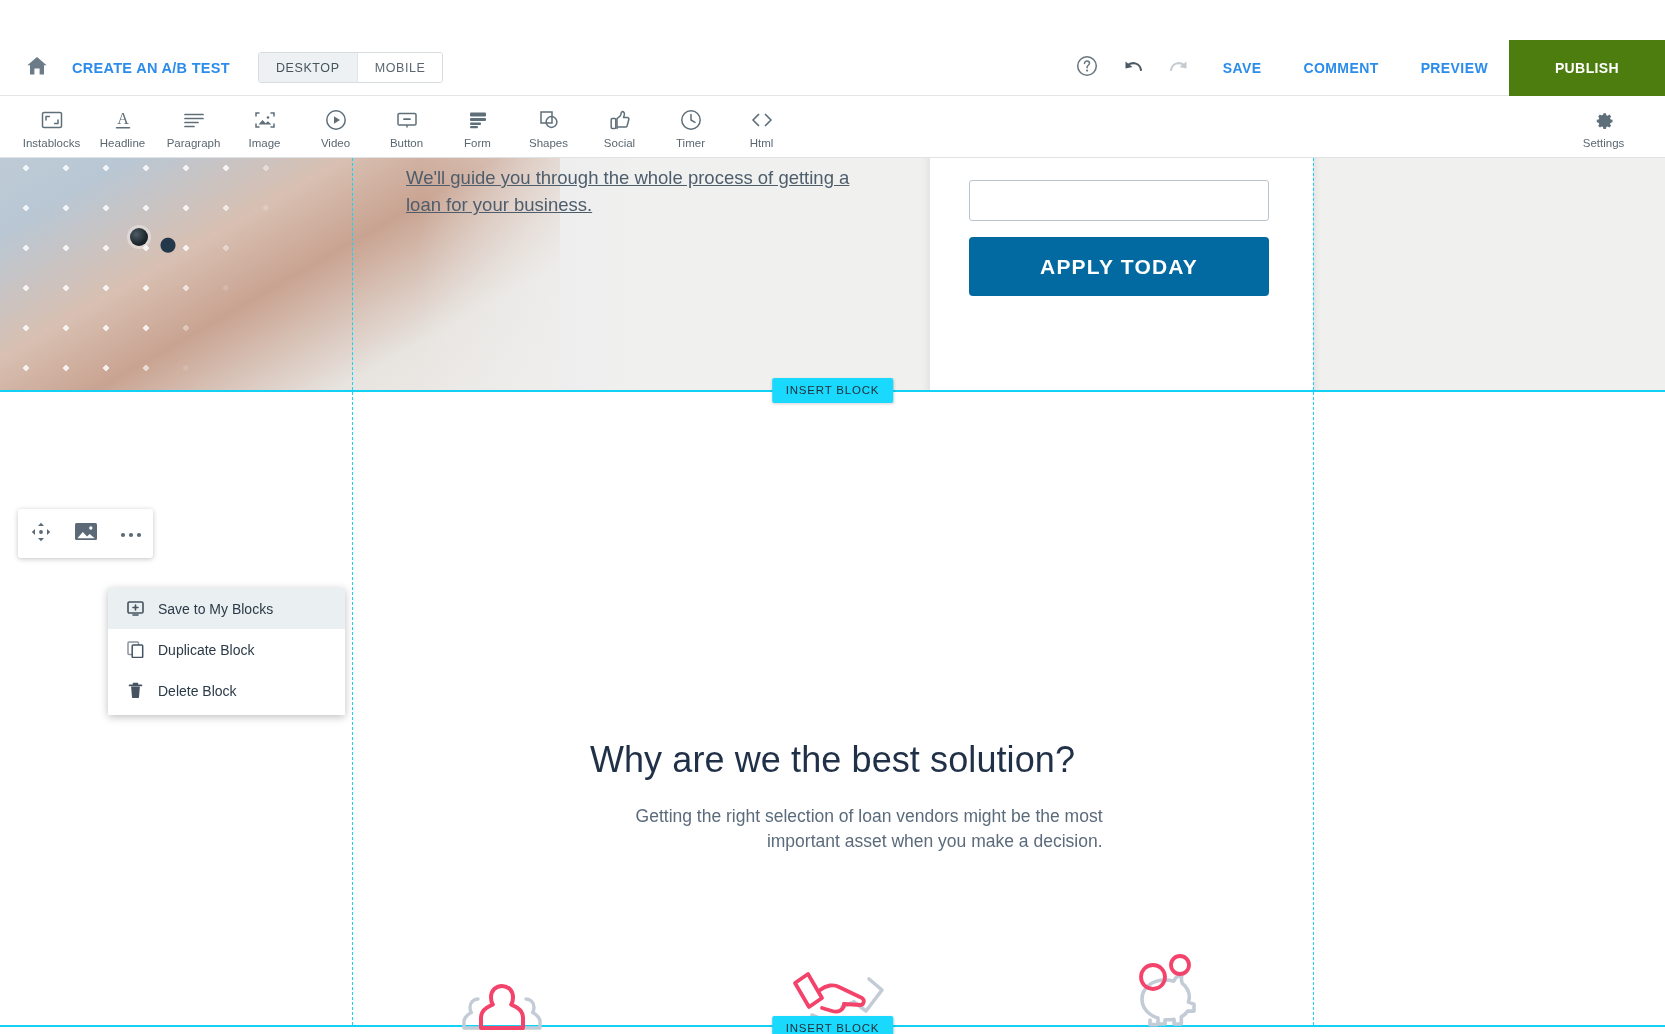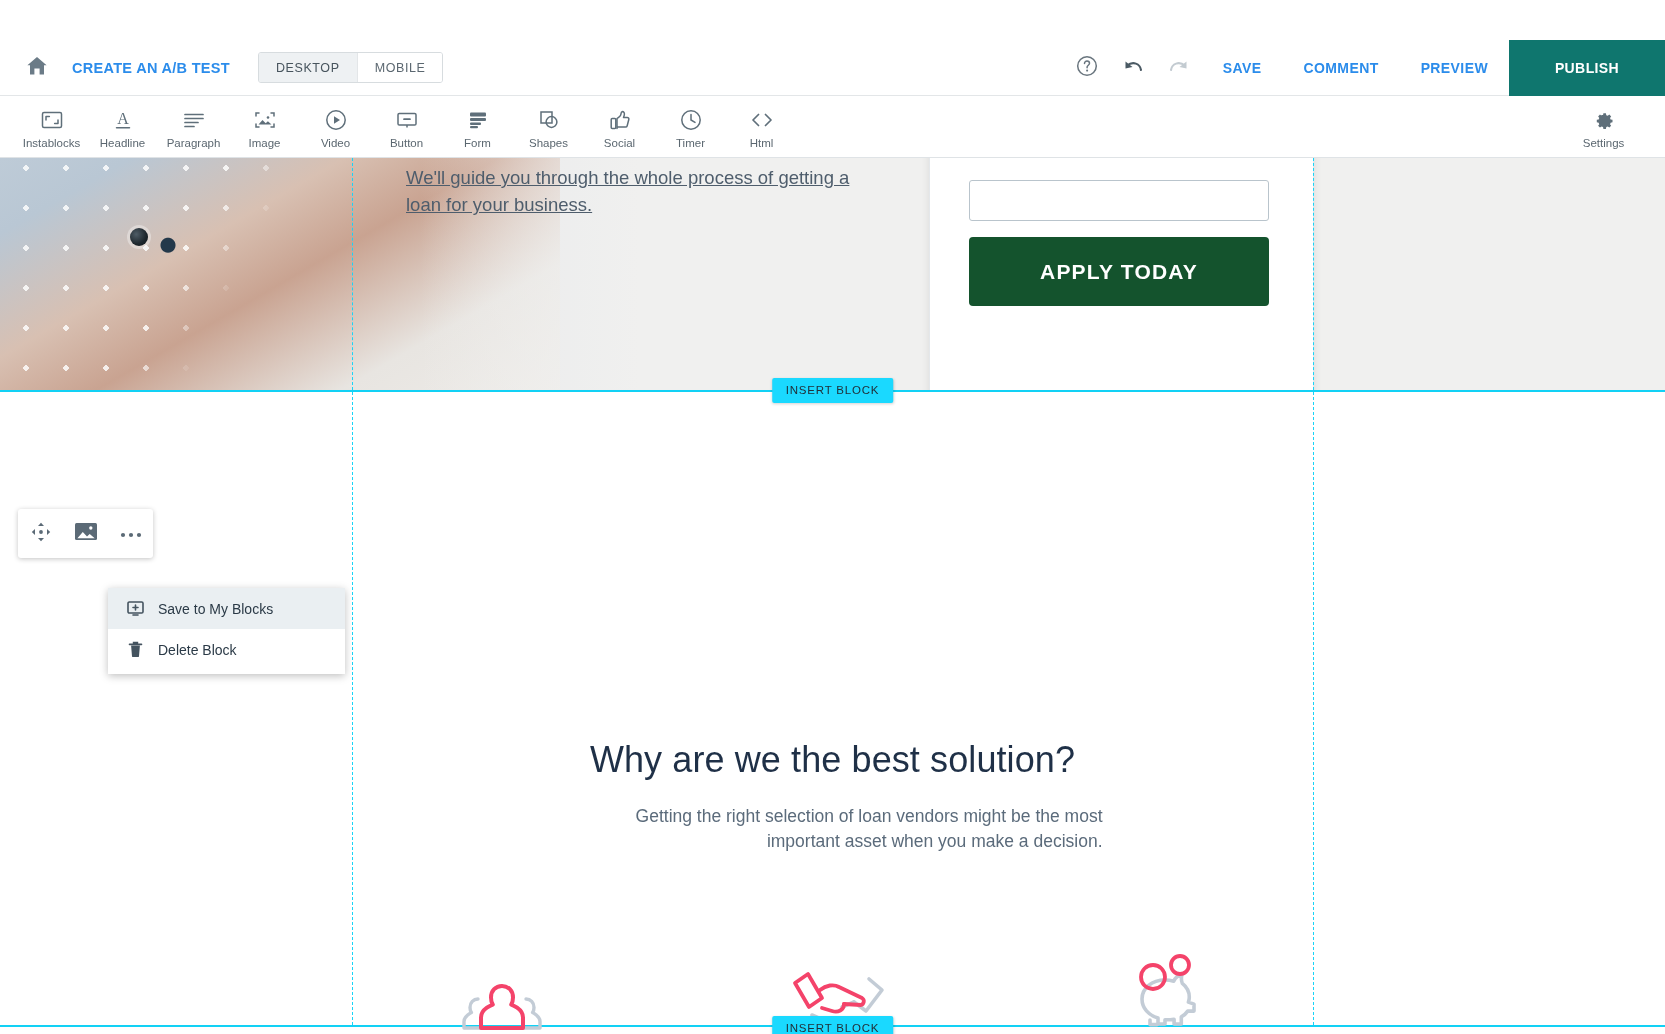--- a/index.html
+++ b/index.html
@@ -49,21 +49,21 @@
   .tb-icon {
     width: 46px; height: 56px; display: flex;
     align-items: center; justify-content: center; cursor: pointer;
   }
   .tb-link {
     padding: 0 21px; height: 56px; display: flex; align-items: center;
     color: #2b8ceb; font-size: 14px; font-weight: bold;
     letter-spacing: 0.4px; cursor: pointer;
   }
   .publish-btn {
-    background: #0f766e; color: #ffffff; font-size: 14px; font-weight: bold;
+    background: #4d7c0f; color: #ffffff; font-size: 14px; font-weight: bold;
     letter-spacing: 0.4px; height: 56px; width: 156px;
     display: flex; align-items: center; justify-content: center;
     cursor: pointer;
   }
 
   
   .toolbar {
     position: absolute; top: 56px; left: 0;
     width: 1665px; height: 62px;
     background: #ffffff; border-bottom: 1px solid #dfe3e6;
@@ -132,22 +132,22 @@
   }
   .hero-input {
     position: absolute; left: 969px; top: 22px;
     width: 300px; height: 41px;
     border: 1px solid #b9c4cc; border-radius: 3px; background: #fff;
     outline: none; font-size: 14px; padding: 0 10px;
     font-family: "Liberation Sans", sans-serif; color:#45535f;
   }
   .apply-btn {
     position: absolute; left: 969px; top: 79px;
-    width: 300px; height: 69px; border: none; border-radius: 4px;
-    background: #14532d; color: #ffffff;
+    width: 300px; height: 59px; border: none; border-radius: 4px;
+    background: #0369a1; color: #ffffff;
     font-size: 21px; font-weight: bold; letter-spacing: 1.2px;
     font-family: "Liberation Sans", sans-serif; cursor: pointer;
   }
 
   
   .block-section {
     position: relative; width: 1665px; height: 637px; background: #ffffff;
     border-top: 2px solid #12d1f5; border-bottom: 2px solid #12d1f5;
   }
   .guide {
@@ -519,20 +519,29 @@
           <svg width="17" height="15" viewBox="0 0 17 15">
               <rect x="1" y="1" width="15" height="11" rx="1.3" fill="none" stroke="#44535f" stroke-width="1.6"></rect>
               <path d="M8.5 4v5M6 6.5h5" stroke="#44535f" stroke-width="1.6" stroke-linecap="round"></path>
               <path d="M6 14h5" stroke="#44535f" stroke-width="1.6" stroke-linecap="round"></path>
             </svg>
         </span>
         <span>Save to My Blocks</span>
       </div>
       <div class="ctx-item">
         <span class="ci">
+          <svg width="17" height="17" viewBox="0 0 17 17">
+              <rect x="1" y="1" width="10.5" height="12.5" rx="1" fill="none" stroke="#8a959e" stroke-width="1.5"></rect>
+              <rect x="5.2" y="4" width="10.5" height="12.5" rx="1" fill="#ffffff" stroke="#44535f" stroke-width="1.5"></rect>
+            </svg>
+        </span>
+        <span>Duplicate Block</span>
+      </div>
+      <div class="ctx-item">
+        <span class="ci">
           <svg width="15" height="17" viewBox="0 0 15 17">
               <path d="M1.5 3.4h12M5.6 3.4V1.6h3.8v1.8" fill="none" stroke="#44535f" stroke-width="1.6" stroke-linecap="round"></path>
               <path d="M3.1 4.6h8.8l-.9 10.6a1 1 0 01-1 .9H5a1 1 0 01-1-.9z" fill="#44535f"></path>
             </svg>
         </span>
         <span>Delete Block</span>
       </div>
     </div>
 
   </div>

